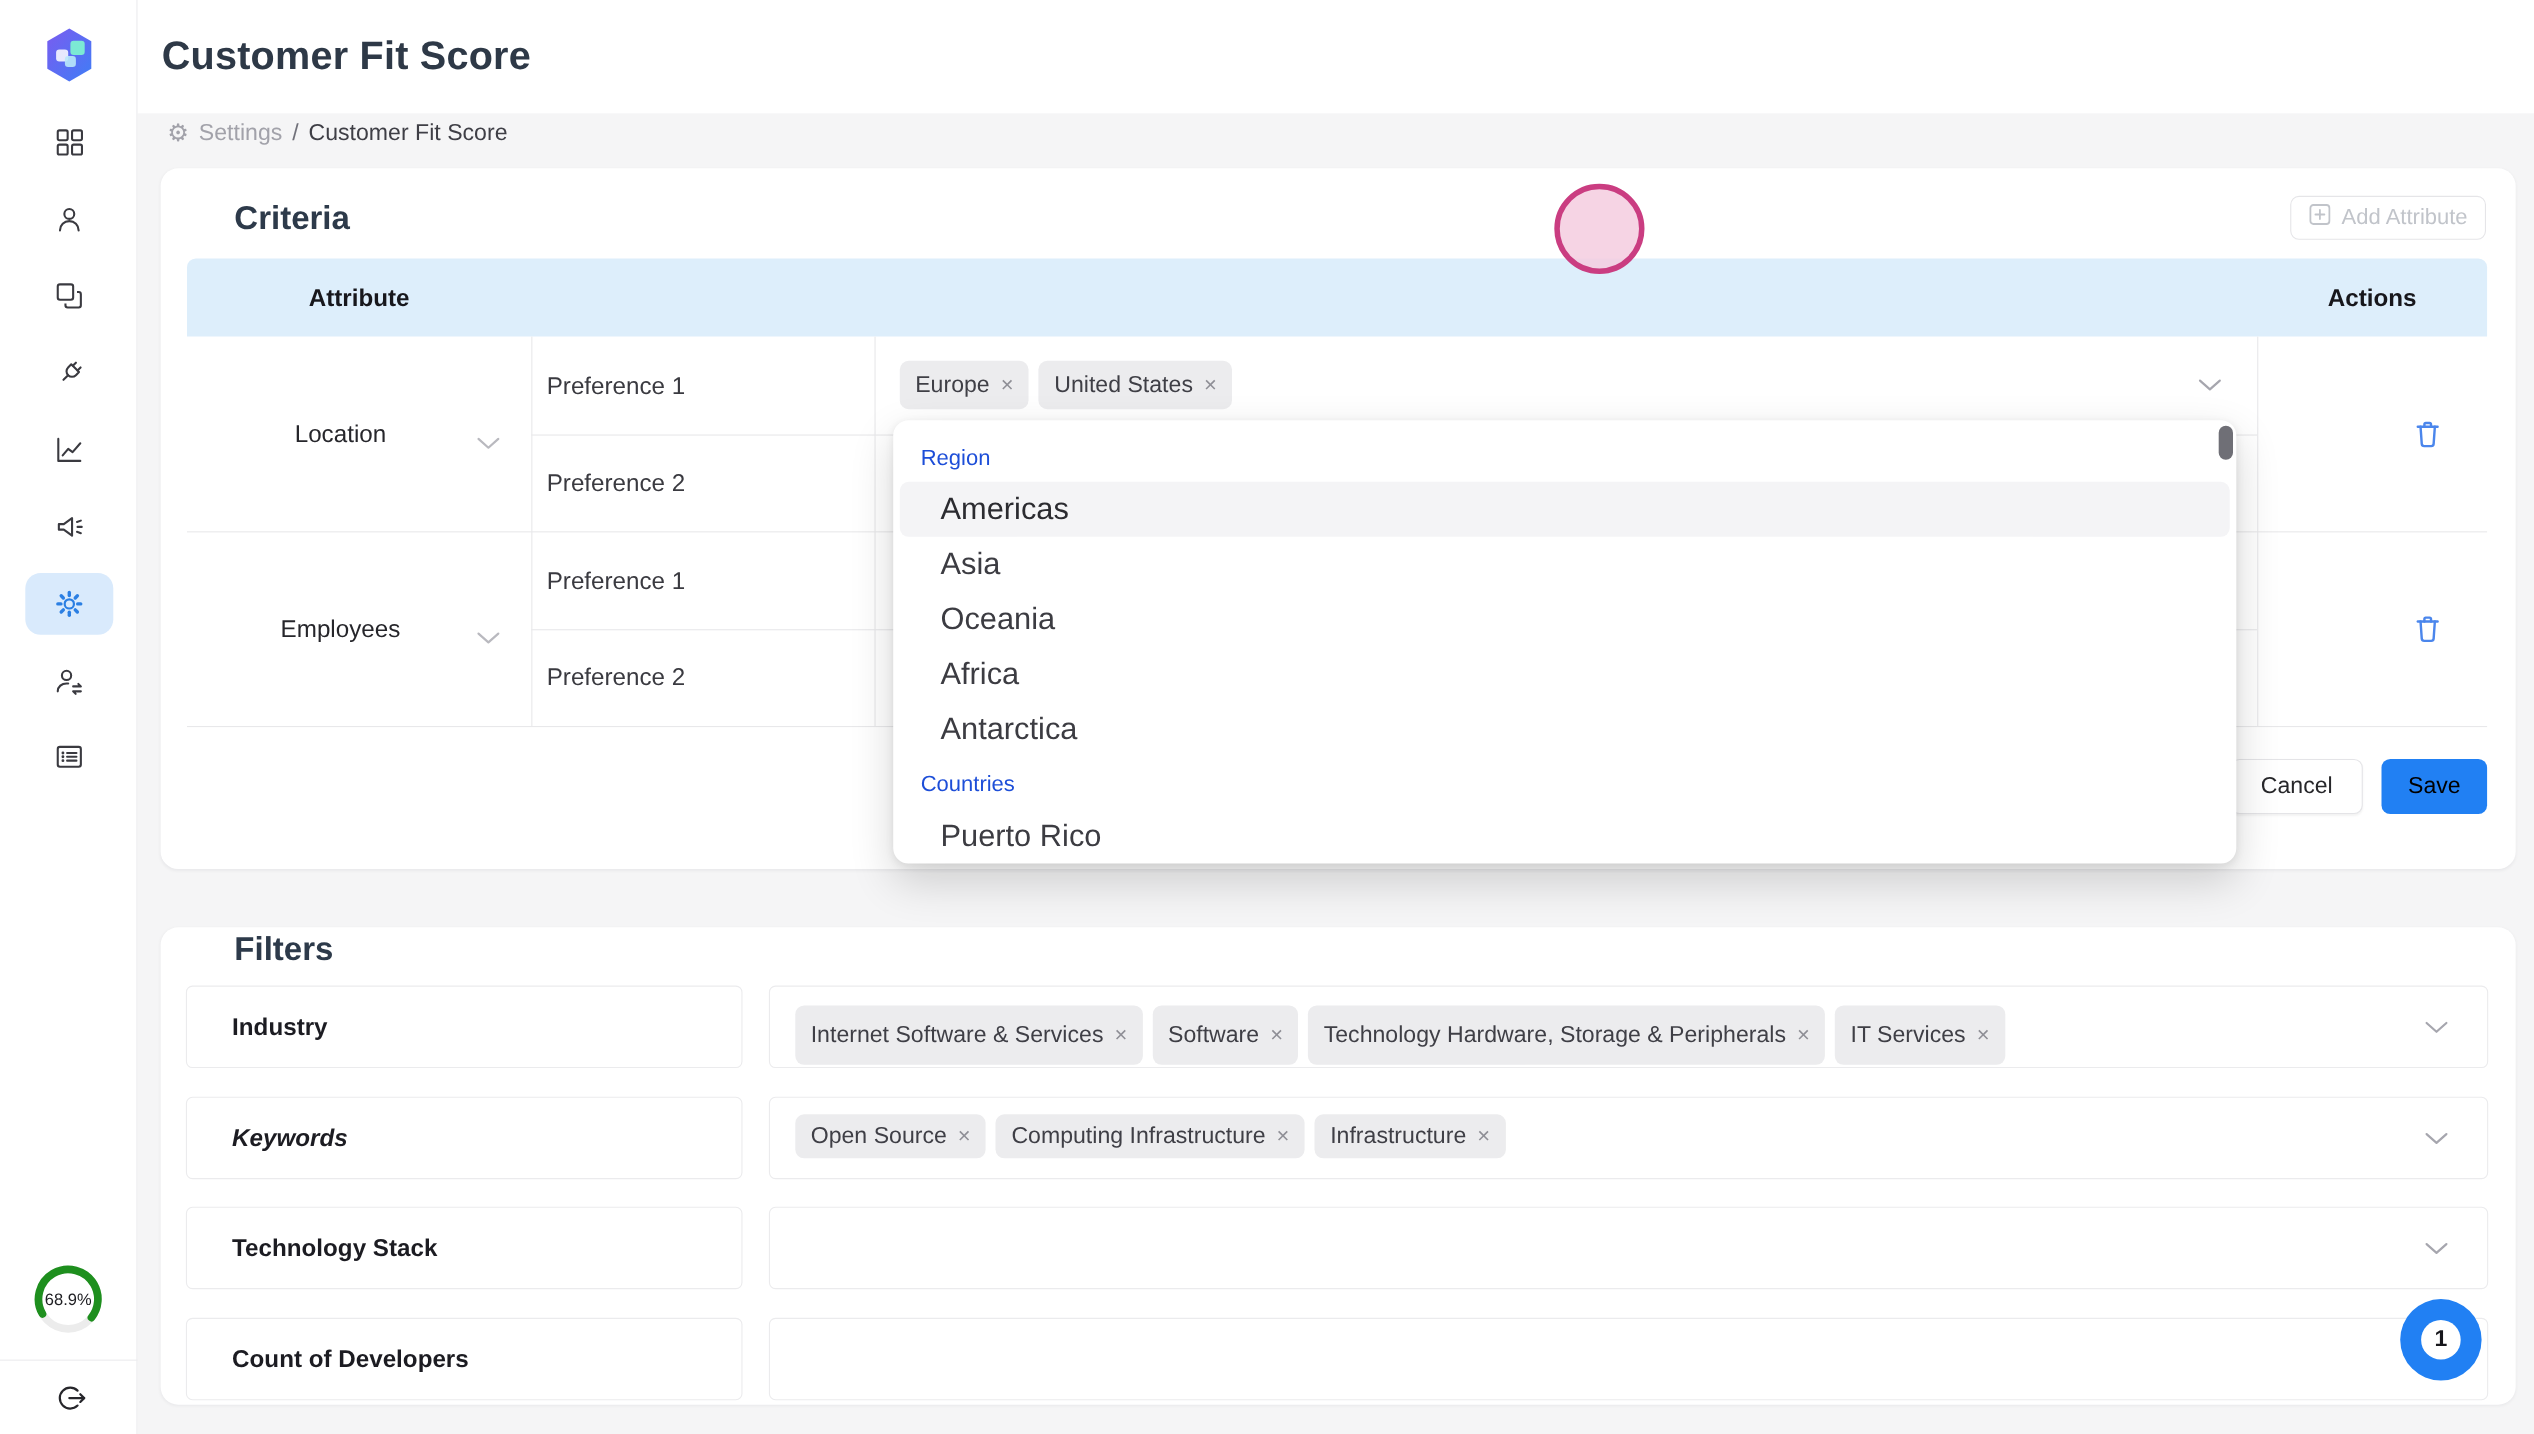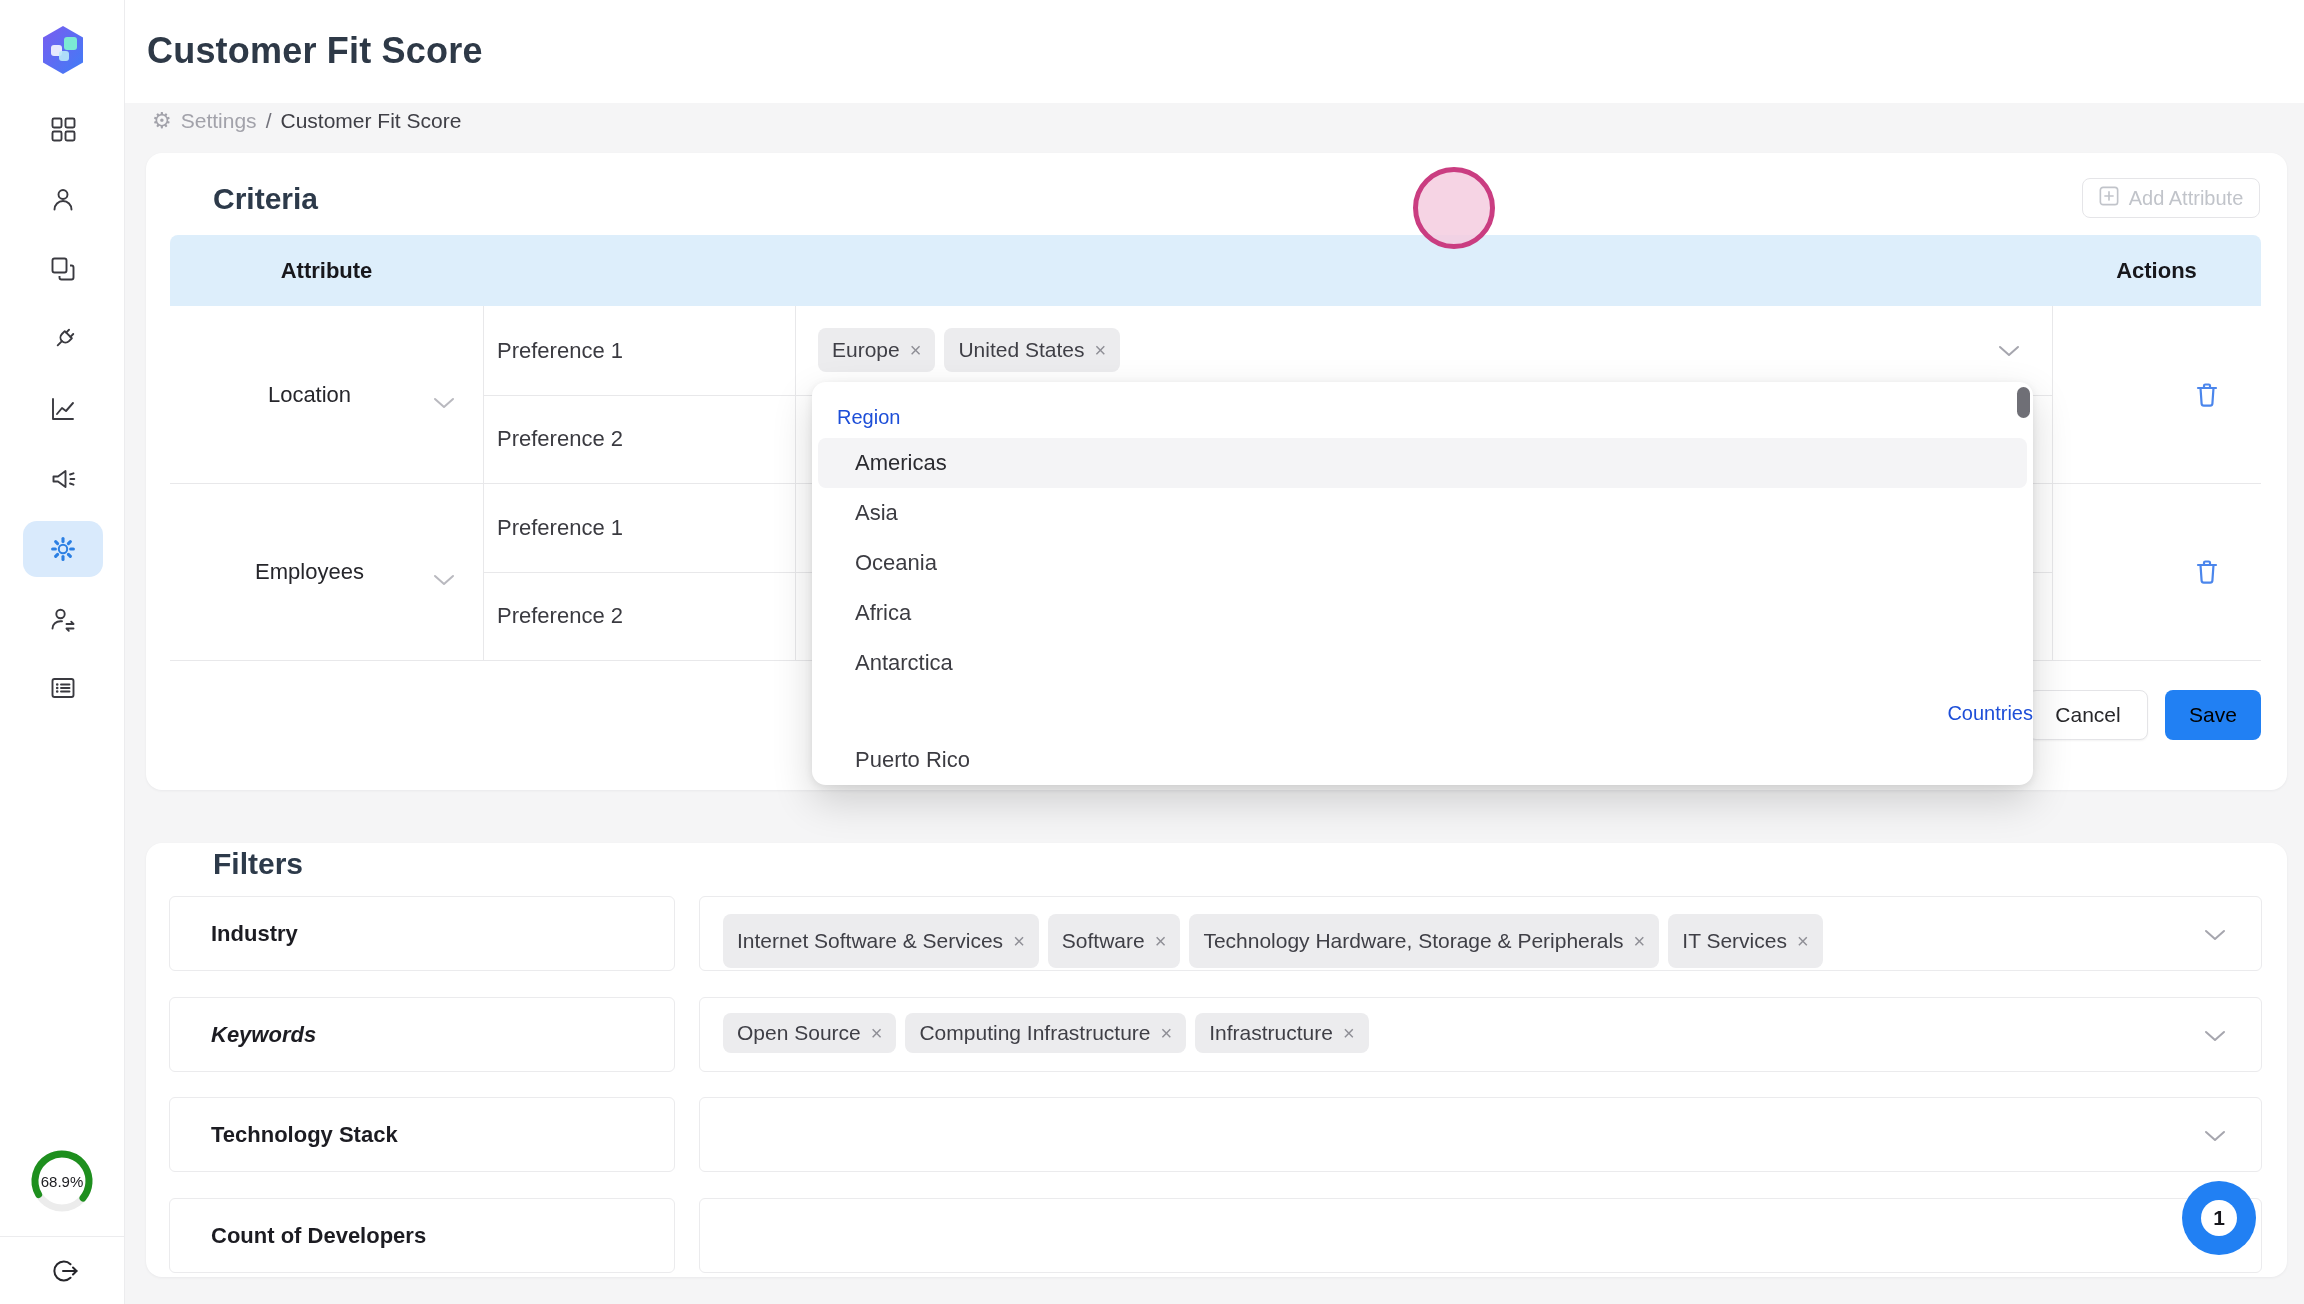--- a/index.html
+++ b/index.html
@@ -60,22 +60,22 @@
 
   
   .btn { position:absolute; height:50px; border-radius:8px; display:flex; align-items:center; justify-content:center; font-size:21px; }
   .btn-cancel { left:1882px; top:537px; width:120px; background:#fff; border:1px solid #e4e4e7; color:#27272a; box-shadow:0 1px 2px rgba(0,0,0,.05); }
   .btn-save { left:2019px; top:537px; width:96px; background:#2180f3; color:#000000; }
 
   
   .dropdown { position:absolute; left:812px; top:382px; width:1221px; height:403px; background:#fff; border-radius:14px; box-shadow:0 16px 40px rgba(0,0,0,.16), 0 2px 8px rgba(0,0,0,.08); z-index:40; padding-top:15px; overflow:hidden; }
   .dd-thumb { position:absolute; right:3px; top:5px; width:13px; height:31px; border-radius:7px; background:#6f6f76; }
   .dd-group { height:41px; line-height:41px; padding-left:25px; font-size:20px; color:#1d4ed8; }
-  .dd-group.second { height:50px; line-height:50px;text-align:right; }
-  .dd-item { height:50px; line-height:50px; padding-left:43px; font-size:22px; color:#3c3c42; }
+  .dd-group.second { height:50px; line-height:50px; }
+  .dd-item { height:50px; line-height:50px; padding-left:43px; font-size:28px; color:#3c3c42; }
   .dd-item.highlighted { background:#f4f4f6; border-radius:8px; margin:0 6px; padding-left:37px; color:#2b2b30; }
   .dd-item.last { height:47px; line-height:44px; }
 
   
   .fbox { position:absolute; background:#fff; border:1px solid #ebebed; border-radius:6px; }
   .flabel-box { left:23px; width:506px; height:75px; display:flex; align-items:center; padding-left:41px; font-size:22px; font-weight:700; color:#1c1c22; }
   .fvalue-box { left:553px; width:1563px; height:75px; }
   .fchev { position:absolute; left:2058px; }
 
   

